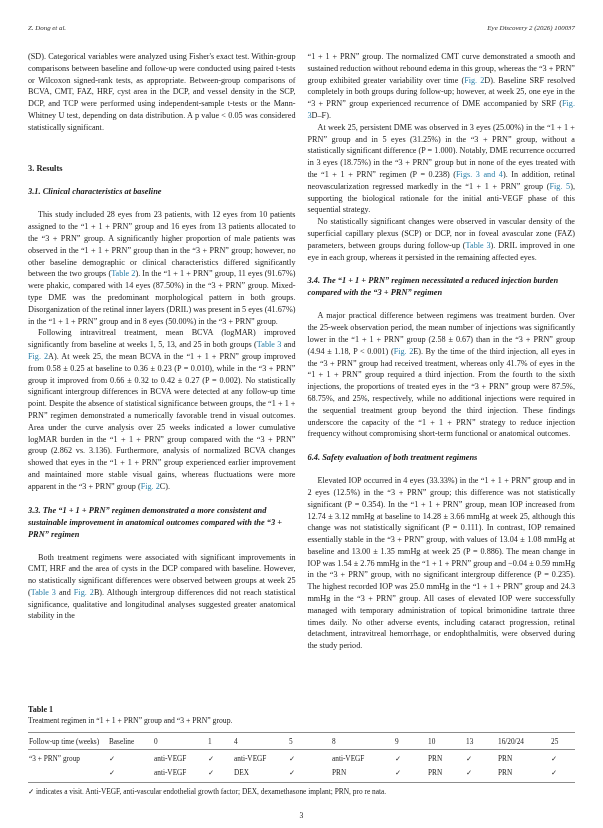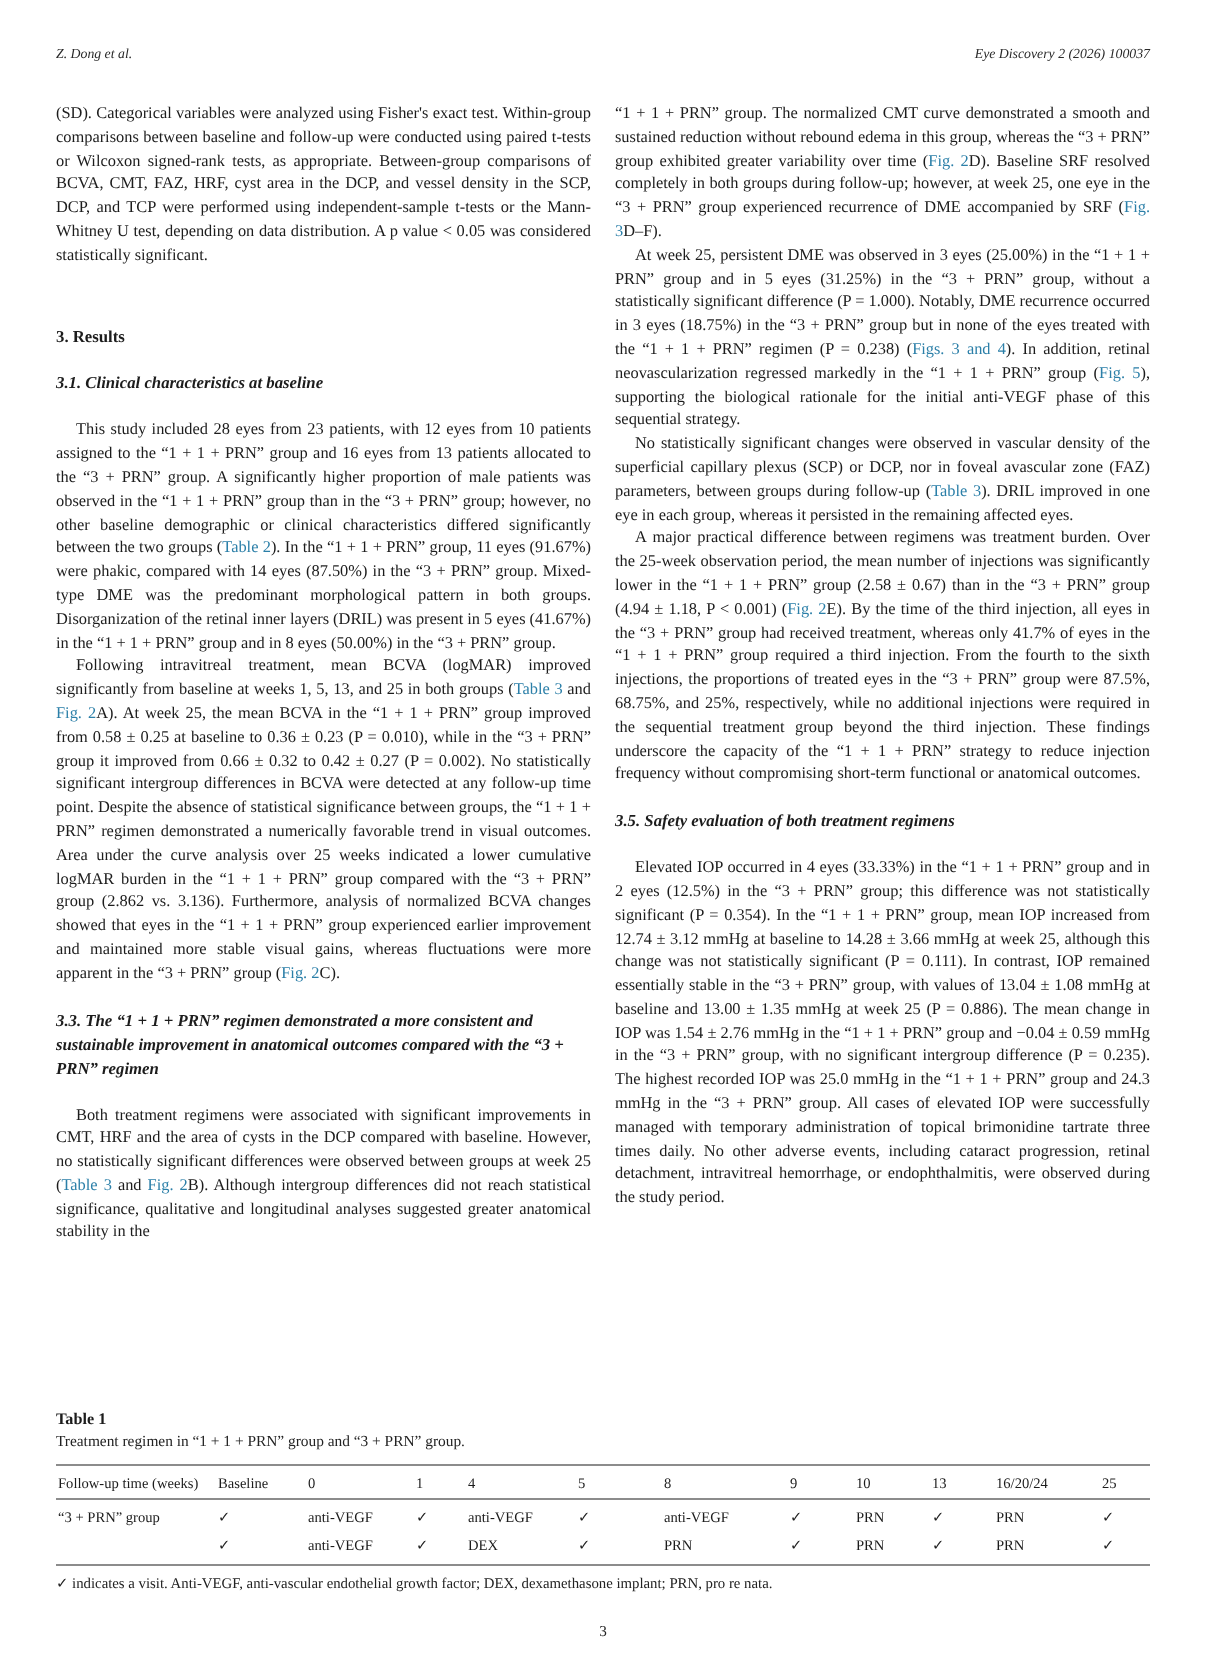--- a/index.html
+++ b/index.html
@@ -86,22 +86,23 @@
       <p class="para indent">This study included 28 eyes from 23 patients, with 12 eyes from 10 patients assigned to the “1 + 1 + PRN” group and 16 eyes from 13 patients allocated to the “3 + PRN” group. A significantly higher proportion of male patients was observed in the “1 + 1 + PRN” group than in the “3 + PRN” group; however, no other baseline demographic or clinical characteristics differed significantly between the two groups (<span class="xref">Table 2</span>). In the “1 + 1 + PRN” group, 11 eyes (91.67%) were phakic, compared with 14 eyes (87.50%) in the “3 + PRN” group. Mixed-type DME was the predominant morphological pattern in both groups. Disorganization of the retinal inner layers (DRIL) was present in 5 eyes (41.67%) in the “1 + 1 + PRN” group and in 8 eyes (50.00%) in the “3 + PRN” group.</p>
       <p class="para indent">Following intravitreal treatment, mean BCVA (logMAR) improved significantly from baseline at weeks 1, 5, 13, and 25 in both groups (<span class="xref">Table 3</span> and <span class="xref">Fig. 2</span>A). At week 25, the mean BCVA in the “1 + 1 + PRN” group improved from 0.58 ± 0.25 at baseline to 0.36 ± 0.23 (P = 0.010), while in the “3 + PRN” group it improved from 0.66 ± 0.32 to 0.42 ± 0.27 (P = 0.002). No statistically significant intergroup differences in BCVA were detected at any follow-up time point. Despite the absence of statistical significance between groups, the “1 + 1 + PRN” regimen demonstrated a numerically favorable trend in visual outcomes. Area under the curve analysis over 25 weeks indicated a lower cumulative logMAR burden in the “1 + 1 + PRN” group compared with the “3 + PRN” group (2.862 vs. 3.136). Furthermore, analysis of normalized BCVA changes showed that eyes in the “1 + 1 + PRN” group experienced earlier improvement and maintained more stable visual gains, whereas fluctuations were more apparent in the “3 + PRN” group (<span class="xref">Fig. 2</span>C).</p>
       <h3 class="sec-heading-sub">3.3.  The “1 + 1 + PRN” regimen demonstrated a more consistent and sustainable improvement in anatomical outcomes compared with the “3 + PRN” regimen</h3>
       <p class="para indent">Both treatment regimens were associated with significant improvements in CMT, HRF and the area of cysts in the DCP compared with baseline. However, no statistically significant differences were observed between groups at week 25 (<span class="xref">Table 3</span> and <span class="xref">Fig. 2</span>B). Although intergroup differences did not reach statistical significance, qualitative and longitudinal analyses suggested greater anatomical stability in the</p>
     </div>
 
     <div class="col">
       <p class="para">“1 + 1 + PRN” group. The normalized CMT curve demonstrated a smooth and sustained reduction without rebound edema in this group, whereas the “3 + PRN” group exhibited greater variability over time (<span class="xref">Fig. 2</span>D). Baseline SRF resolved completely in both groups during follow-up; however, at week 25, one eye in the “3 + PRN” group experienced recurrence of DME accompanied by SRF (<span class="xref">Fig. 3</span>D–F).</p>
       <p class="para indent">At week 25, persistent DME was observed in 3 eyes (25.00%) in the “1 + 1 + PRN” group and in 5 eyes (31.25%) in the “3 + PRN” group, without a statistically significant difference (P = 1.000). Notably, DME recurrence occurred in 3 eyes (18.75%) in the “3 + PRN” group but in none of the eyes treated with the “1 + 1 + PRN” regimen (P = 0.238) (<span class="xref">Figs. 3 and 4</span>). In addition, retinal neovascularization regressed markedly in the “1 + 1 + PRN” group (<span class="xref">Fig. 5</span>), supporting the biological rationale for the initial anti-VEGF phase of this sequential strategy.</p>
       <p class="para indent">No statistically significant changes were observed in vascular density of the superficial capillary plexus (SCP) or DCP, nor in foveal avascular zone (FAZ) parameters, between groups during follow-up (<span class="xref">Table 3</span>). DRIL improved in one eye in each group, whereas it persisted in the remaining affected eyes.</p>
+      <h3 class="sec-heading-sub">3.4.  The “1 + 1 + PRN” regimen necessitated a reduced injection burden compared with the “3 + PRN” regimen</h3>
       <p class="para indent">A major practical difference between regimens was treatment burden. Over the 25-week observation period, the mean number of injections was significantly lower in the “1 + 1 + PRN” group (2.58 ± 0.67) than in the “3 + PRN” group (4.94 ± 1.18, P &lt; 0.001) (<span class="xref">Fig. 2</span>E). By the time of the third injection, all eyes in the “3 + PRN” group had received treatment, whereas only 41.7% of eyes in the “1 + 1 + PRN” group required a third injection. From the fourth to the sixth injections, the proportions of treated eyes in the “3 + PRN” group were 87.5%, 68.75%, and 25%, respectively, while no additional injections were required in the sequential treatment group beyond the third injection. These findings underscore the capacity of the “1 + 1 + PRN” strategy to reduce injection frequency without compromising short-term functional or anatomical outcomes.</p>
-      <h3 class="sec-heading-sub">3.5.  Safety evaluation of both treatment regimens</h3>
+      <h3 class="sec-heading-sub">6.4.  Safety evaluation of both treatment regimens</h3>
       <p class="para indent">Elevated IOP occurred in 4 eyes (33.33%) in the “1 + 1 + PRN” group and in 2 eyes (12.5%) in the “3 + PRN” group; this difference was not statistically significant (P = 0.354). In the “1 + 1 + PRN” group, mean IOP increased from 12.74 ± 3.12 mmHg at baseline to 14.28 ± 3.66 mmHg at week 25, although this change was not statistically significant (P = 0.111). In contrast, IOP remained essentially stable in the “3 + PRN” group, with values of 13.04 ± 1.08 mmHg at baseline and 13.00 ± 1.35 mmHg at week 25 (P = 0.886). The mean change in IOP was 1.54 ± 2.76 mmHg in the “1 + 1 + PRN” group and −0.04 ± 0.59 mmHg in the “3 + PRN” group, with no significant intergroup difference (P = 0.235). The highest recorded IOP was 25.0 mmHg in the “1 + 1 + PRN” group and 24.3 mmHg in the “3 + PRN” group. All cases of elevated IOP were successfully managed with temporary administration of topical brimonidine tartrate three times daily. No other adverse events, including cataract progression, retinal detachment, intravitreal hemorrhage, or endophthalmitis, were observed during the study period.</p>
     </div>
 
   </div>
 
   <div class="table-section">
     <div class="table-label">Table 1</div>
     <div class="table-caption">Treatment regimen in “1 + 1 + PRN” group and “3 + PRN” group.</div>
 
     <table class="regimen">

